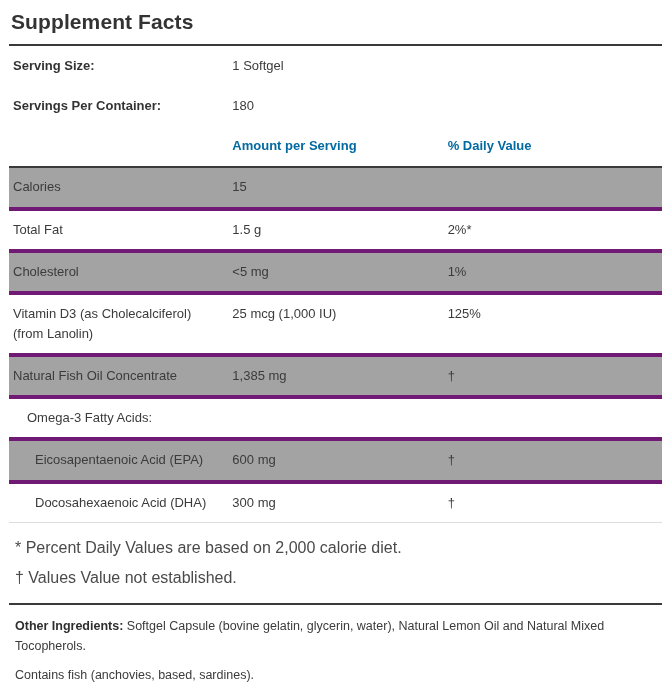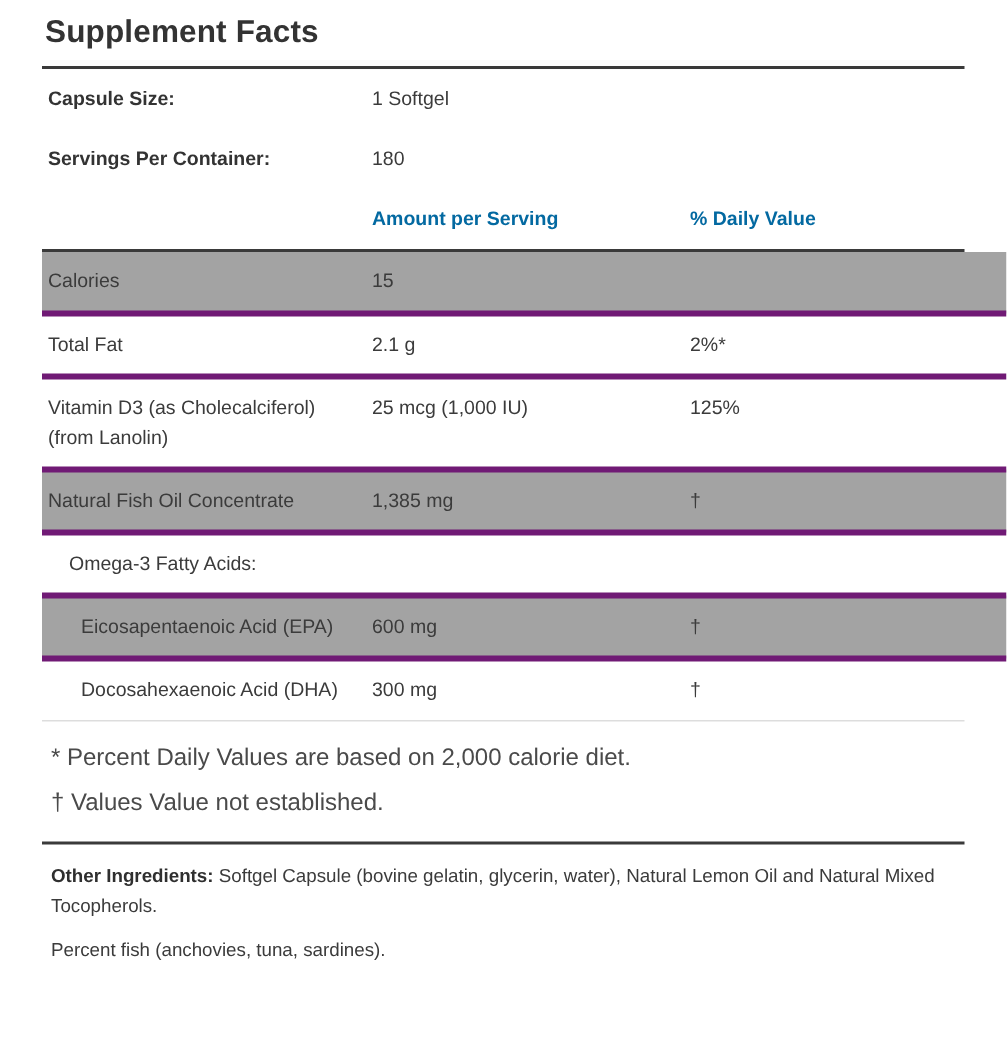--- a/index.html
+++ b/index.html
@@ -11,21 +11,21 @@
     width: 671px;
     height: 698px;
     font-family: "Liberation Sans", sans-serif;
     color: #333333;
     font-size: 13px;
     overflow: hidden;
   }
   .panel {
     width: 671px;
     box-sizing: border-box;
-    padding: 0 28px;
+    padding: 0 9px;
   }
   .sf-title {
     font-size: 21px;
     font-weight: bold;
     color: #333333;
     letter-spacing: 0.1px;
     padding: 10px 0 10px 2px;
   }
   .rule-thick {
     border-bottom: 2px solid #3a3a3a;
@@ -98,21 +98,21 @@
   <div class="rule-thick"></div>
 
   <table class="sf">
     <colgroup>
       <col class="c1">
         <col class="c2">
         <col class="c3">
     </colgroup>
     <tbody>
       <tr class="serving plain">
-        <td class="lbl">Capsule Size:</td>
+        <td class="lbl">Serving Size:</td>
         <td colspan="2">1 Softgel</td>
       </tr>
       <tr class="serving plain">
         <td class="lbl">Servings Per Container:</td>
         <td colspan="2">180</td>
       </tr>
 
       <tr class="head plain">
         <td></td>
         <td>Amount per Serving</td>
@@ -130,22 +130,27 @@
         <col class="c3">
     </colgroup>
     <tbody>
       <tr class="zebra">
         <td>Calories</td>
         <td>15</td>
         <td></td>
       </tr>
       <tr class="plain bordered">
         <td>Total Fat</td>
-        <td>2.1 g</td>
+        <td>1.5 g</td>
         <td>2%*</td>
+      </tr>
+      <tr class="zebra bordered">
+        <td>Cholesterol</td>
+        <td>&lt;5 mg</td>
+        <td>1%</td>
       </tr>
       <tr class="plain bordered">
         <td>Vitamin D3 (as Cholecalciferol) (from Lanolin)</td>
         <td>25 mcg (1,000 IU)</td>
         <td>125%</td>
       </tr>
       <tr class="zebra bordered">
         <td>Natural Fish Oil Concentrate</td>
         <td>1,385 mg</td>
         <td>†</td>
@@ -173,15 +178,15 @@
   <div class="footnotes">
     <div>* Percent Daily Values are based on 2,000 calorie diet.</div>
     <div>† Values Value not established.</div>
   </div>
 
   <div class="other-wrap">
     <b>Other Ingredients:</b>
     <span>Softgel Capsule (bovine gelatin, glycerin, water), Natural Lemon Oil and Natural Mixed Tocopherols.</span>
   </div>
 
-  <div class="contains">Percent fish (anchovies, tuna, sardines).</div>
+  <div class="contains">Contains fish (anchovies, based, sardines).</div>
 
 </div>
 
 </body></html>

